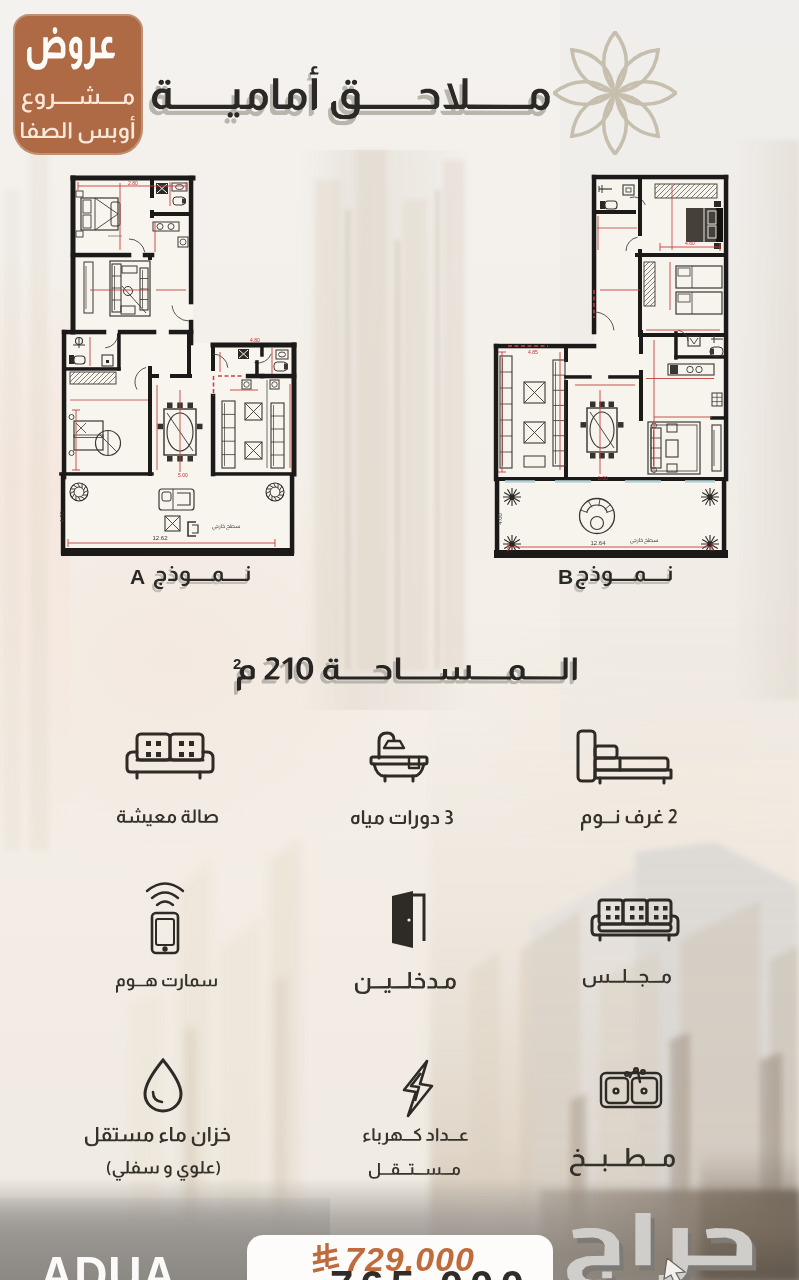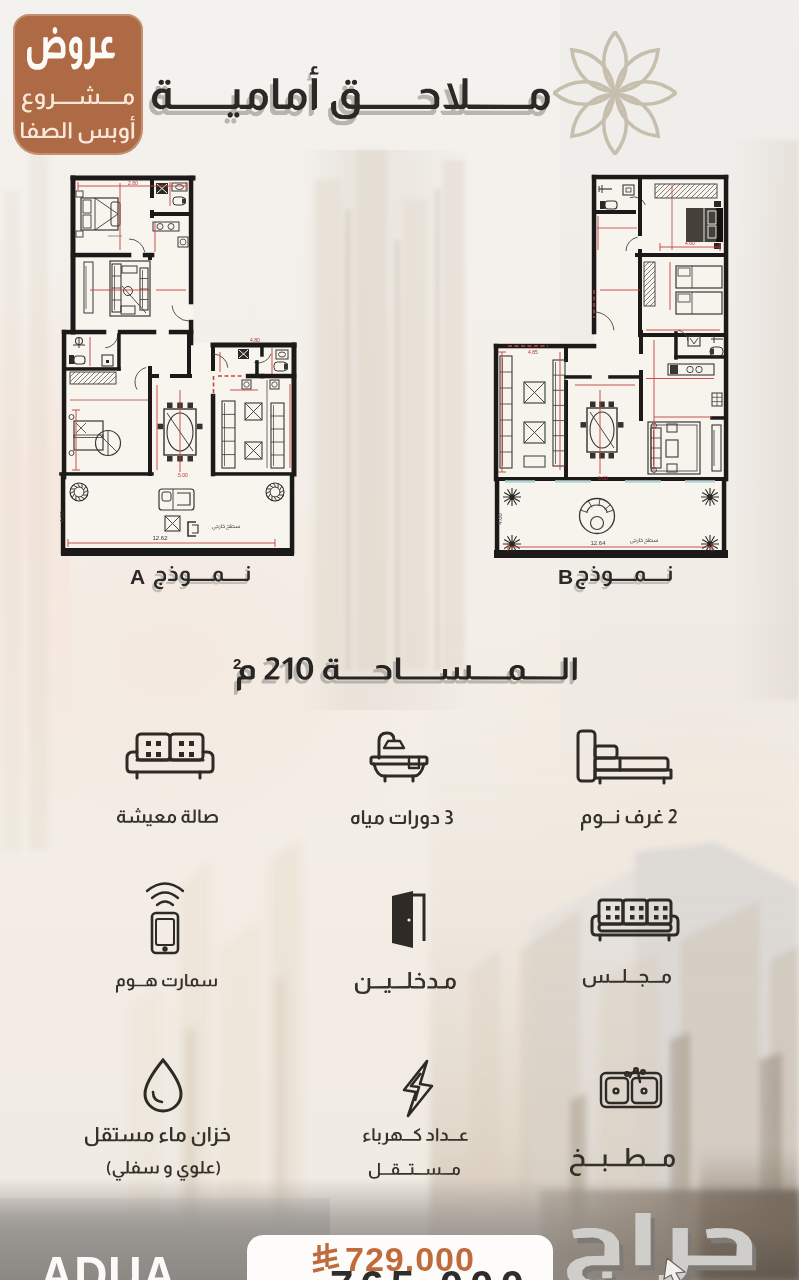--- a/index.html
+++ b/index.html
@@ -641,13 +641,13 @@
     <path d="M5,0 L23,14 L14,15 L19,24 L13,26 L9,17 L2,21 Z" fill="#f2f1ef" stroke="#68625c" stroke-width="1.2"></path>
   </svg>
 <div class="abs" style="left:247px;top:1235px;width:306px;height:45px;background:#fdfcfb;border-radius:16px 16px 0 0;"></div>
 <svg class="abs" style="left:311px;top:1243px" width="30" height="32" viewBox="0 0 30 32">
     <g stroke="#bf6b3e" stroke-width="3.4" fill="none">
       <path d="M8,2 L8,20 M16,0 L16,24"></path>
       <path d="M2,12 L26,7 M2,20 L26,15"></path>
       <path d="M2,28 L13,25.5 M17,24.7 L28,22"></path>
     </g>
   </svg>
-<div class="abs" style="left:345px;top:1240px;width:210px;font-family:'Liberation Sans',sans-serif;font-weight:bold;font-size:34px;color:#c06b3c;letter-spacing:1px;">729.000</div>
+<div class="abs" style="left:345px;top:1240px;width:210px;font-family:'Liberation Sans',sans-serif;font-weight:bold;font-size:34px;color:#c06b3c;letter-spacing:1px;font-style:italic;">729.000</div>
 <div class="abs" style="left:330px;top:1262px;width:260px;font-family:'Liberation Sans',sans-serif;font-weight:bold;font-size:42px;letter-spacing:7px;color:#2f2c29;">765.000</div>
 </body></html>

